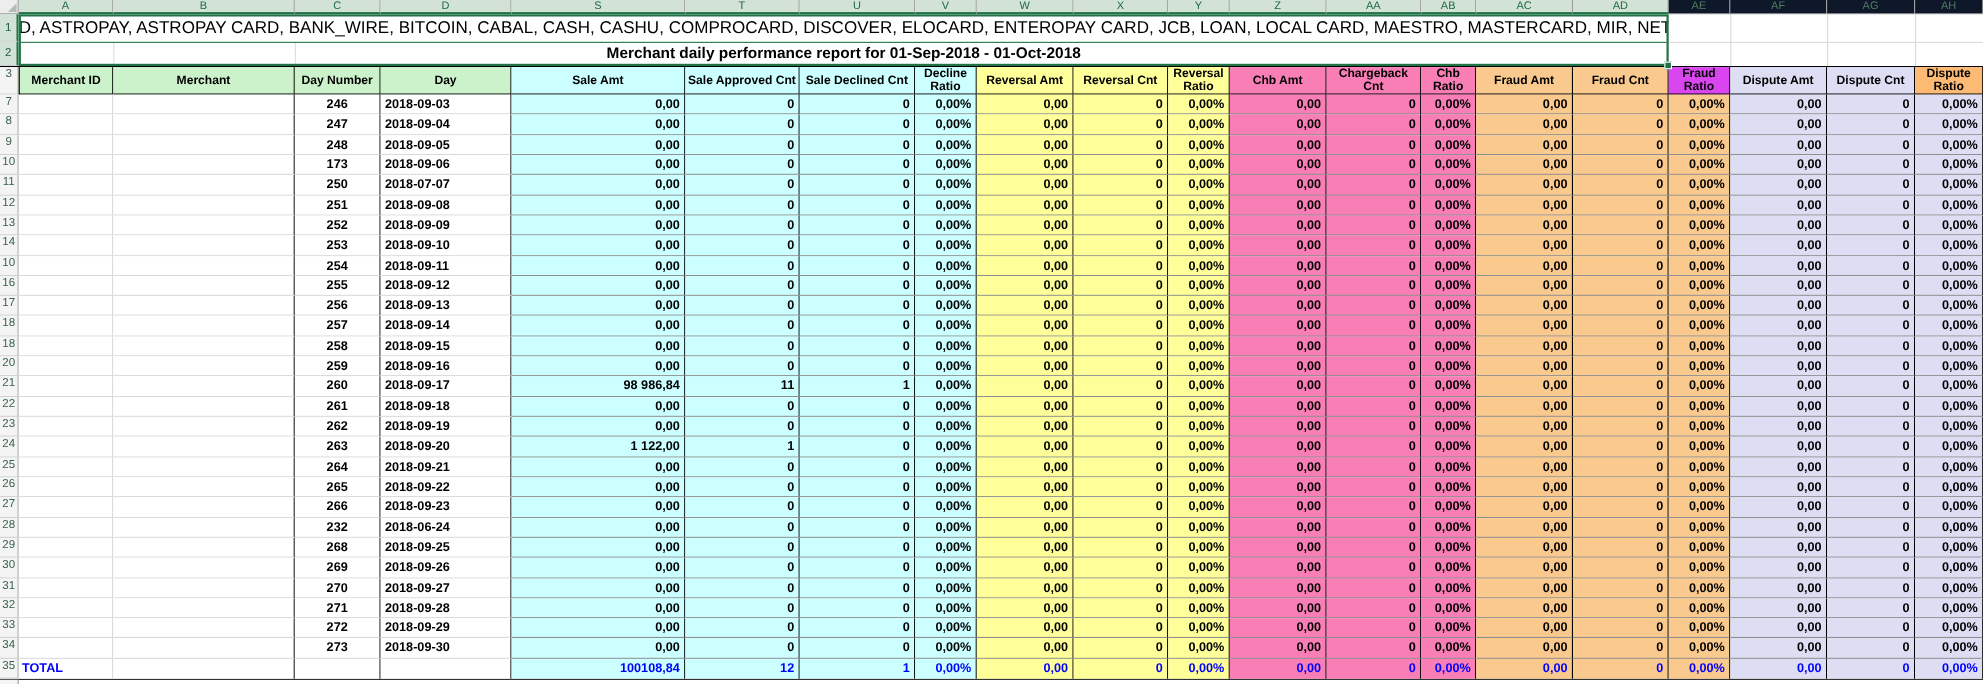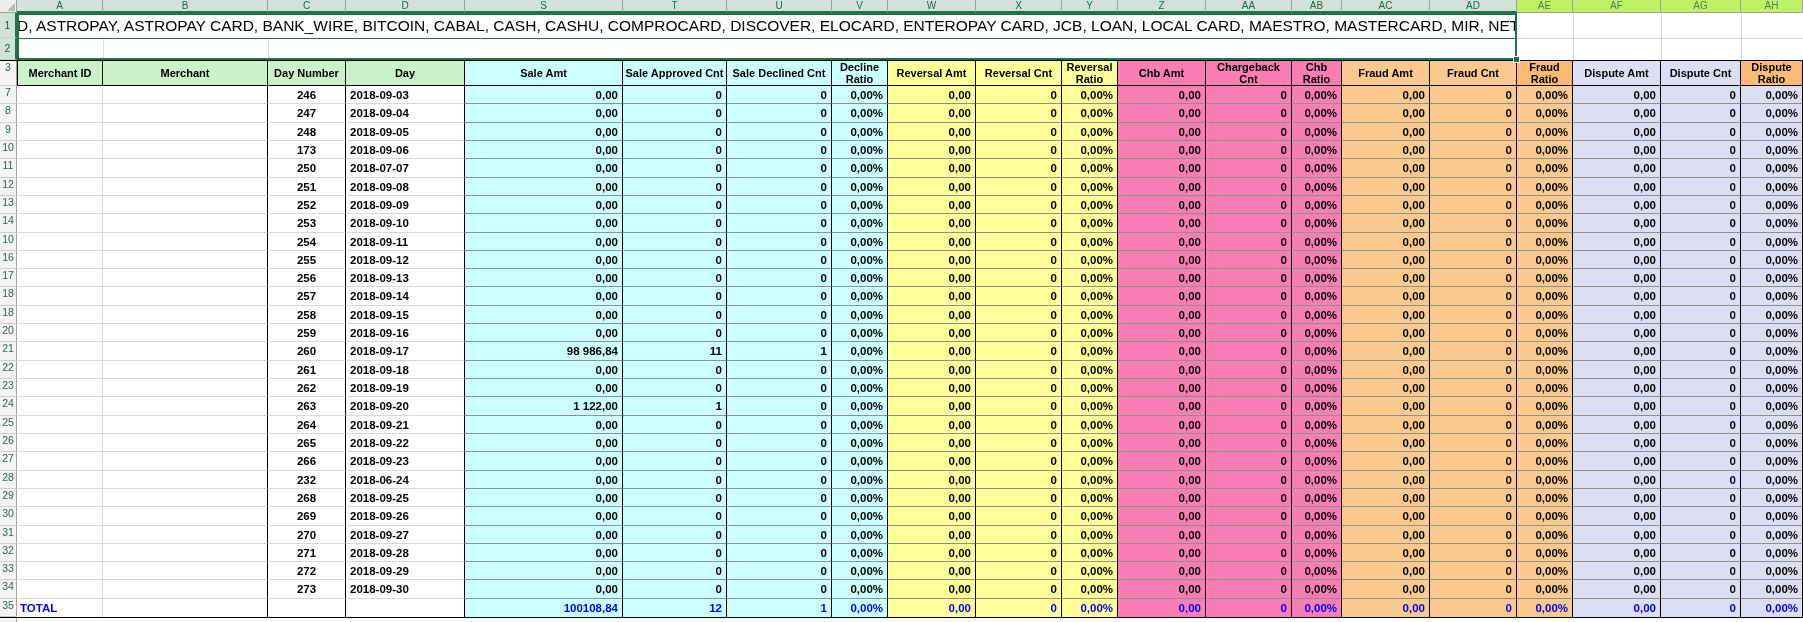--- a/index.html
+++ b/index.html
@@ -3,21 +3,21 @@
 <meta charset="utf-8">
 <style>
   html,body{margin:0;padding:0;background:#fff;}
   .sheet{position:relative;width:1803px;height:622px;overflow:hidden;background:#fff;
          font-family:"Liberation Sans",sans-serif;-webkit-font-smoothing:antialiased;}
   .grid-row{display:grid;box-sizing:border-box;}
   .cell{box-sizing:border-box;overflow:hidden;white-space:nowrap;}
   
   .letters{height:13px;}
   .letters .cell{font-size:10px;line-height:11px;text-align:center;
-                 border-right:1px solid #9f9f9f;background:#bef264;color:#4e7e5d;
+                 border-right:1px solid #9f9f9f;background:#0f172a;color:#4e7e5d;
                  border-bottom:1px solid #9f9f9f;}
   .letters .sel{background:var(--letterSelBg);color:var(--letterSel);border-bottom:2px solid var(--selGreen);}
   .letters .corner{background:#ededed;position:relative;border-bottom:1px solid #9f9f9f;}
   .letters .corner i{position:absolute;right:1px;bottom:1px;width:0;height:0;display:block;
                      border-left:8px solid transparent;border-bottom:8px solid #b2bcb4;}
   
   .gut{box-sizing:border-box;background:#f4f4f4;color:#3a614a;font-size:10.5px;text-align:center;
        border-right:1px solid #9f9f9f;border-bottom:1px solid #d0d0d0;overflow:hidden;}
   .gut.selrow{background:var(--letterSelBg);color:#1c5b36;border-right:2px solid var(--selGreen);}
   
@@ -89,20 +89,21 @@
       <div class="cell">AG</div>
       <div class="cell">AH</div>
     </div>
 
   <div class="r12">
     <div class="gut selrow" style="position:absolute;left:0;top:0;width:17px;height:25px;line-height:24px;">1</div>
     <div class="gut selrow" style="position:absolute;left:0;top:25px;width:17px;height:22px;line-height:21px;">2</div>
 
     <div class="mergearea">
       <div class="row1text">D, ASTROPAY, ASTROPAY CARD, BANK_WIRE, BITCOIN, CABAL, CASH, CASHU, COMPROCARD, DISCOVER, ELOCARD, ENTEROPAY CARD, JCB, LOAN, LOCAL CARD, MAESTRO, MASTERCARD, MIR, NETELLER, PARALLEL_FOR</div>
+      <div class="row2title">Merchant daily performance report for 01-Sep-2018 - 01-Oct-2018</div>
       <div class="faintv" style="left:86px;"></div>
       <div class="faintv" style="left:251px;"></div>
     </div>
 
     <div class="rightarea">
       <div class="v" style="left:56px;"></div>
       <div class="v" style="left:144px;"></div>
       <div class="v" style="left:224px;"></div>
       <div class="h"></div>
     </div>
@@ -124,21 +125,21 @@
       <div class="cell" style="background: rgb(204, 255, 255);">Sale Declined Cnt</div>
       <div class="cell" style="background: rgb(204, 255, 255);">Decline Ratio</div>
       <div class="cell" style="background: rgb(255, 255, 154);">Reversal Amt</div>
       <div class="cell" style="background: rgb(255, 255, 154);">Reversal Cnt</div>
       <div class="cell" style="background: rgb(255, 255, 154);">Reversal Ratio</div>
       <div class="cell" style="background: rgb(249, 126, 182);">Chb Amt</div>
       <div class="cell" style="background: rgb(249, 126, 182);">Chargeback Cnt</div>
       <div class="cell" style="background: rgb(249, 126, 182);">Chb Ratio</div>
       <div class="cell" style="background: rgb(250, 201, 142);">Fraud Amt</div>
       <div class="cell" style="background: rgb(250, 201, 142);">Fraud Cnt</div>
-      <div class="cell" style="background: #fdba74;">Fraud Ratio</div>
+      <div class="cell" style="background: #d946ef;">Fraud Ratio</div>
       <div class="cell" style="background: rgb(221, 222, 243);">Dispute Amt</div>
       <div class="cell" style="background: rgb(221, 222, 243);">Dispute Cnt</div>
       <div class="cell" style="background: #fdba74;">Dispute Ratio</div>
     </div>
 
   <div id="dataRows">
       <div class="grid-row dr" style="grid-template-columns: 17px 86px 165px 78px 119px 158px 104px 105px 56px 88px 86px 56px 88px 86px 50px 88px 87px 56px 88px 80px 62px;">
         <div class="gut">7</div>
         <div class="cell ca"></div>
         <div class="cell cb"></div>

